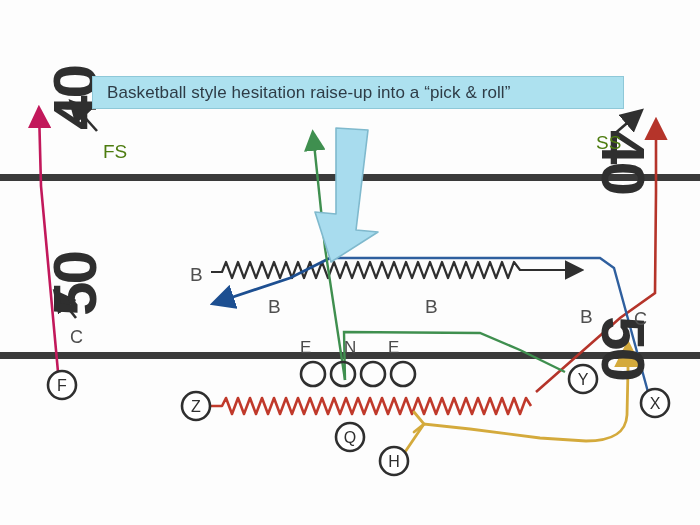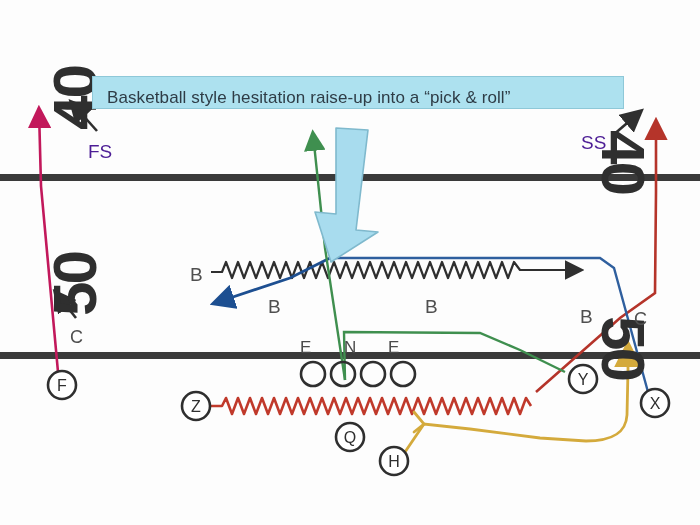--- a/index.html
+++ b/index.html
@@ -6,39 +6,39 @@
   body{width:700px;height:525px;overflow:hidden;font-family:"Liberation Sans",sans-serif;}
   #board{position:relative;width:700px;height:525px;background:#fdfdfd;}
   svg#field{position:absolute;left:0;top:0;width:700px;height:525px;}
 
   .callout{
     position:absolute;
     left:92px; top:76px;
     width:532px; height:33px;
     background:#ade1ef;
     border:1px solid #8ec8d8;
-    display:flex; align-items:flex-end;
+    display:flex; align-items:center;
     box-sizing:border-box;
     padding-left:14px;
   }
   .callout span{
     font-size:17px;
     color:#2e3c46;
     font-family:"Liberation Sans",sans-serif;
     letter-spacing:.1px;
     white-space:nowrap;
   }
 
   .lbl{
     position:absolute;
     font-family:"Liberation Sans",sans-serif;
     color:#3a3a3a;
     white-space:nowrap;
   }
-  .lbl-fs,.lbl-ss{font-size:19px;color:#4c1d95;}
+  .lbl-fs,.lbl-ss{font-size:19px;color:#4d7c0f;margin-left:15px;}
   .lbl-b{font-size:19px;color:#4f4f4f;}
   .lbl-c{font-size:18px;color:#4f4f4f;}
   .lbl-dl{font-size:17px;color:#4a4a4a;}
 
   .yard{
     position:absolute;
     font-family:"Liberation Sans",sans-serif;
     font-weight:bold;
     font-size:62px;
     color:#2f2f2f;

